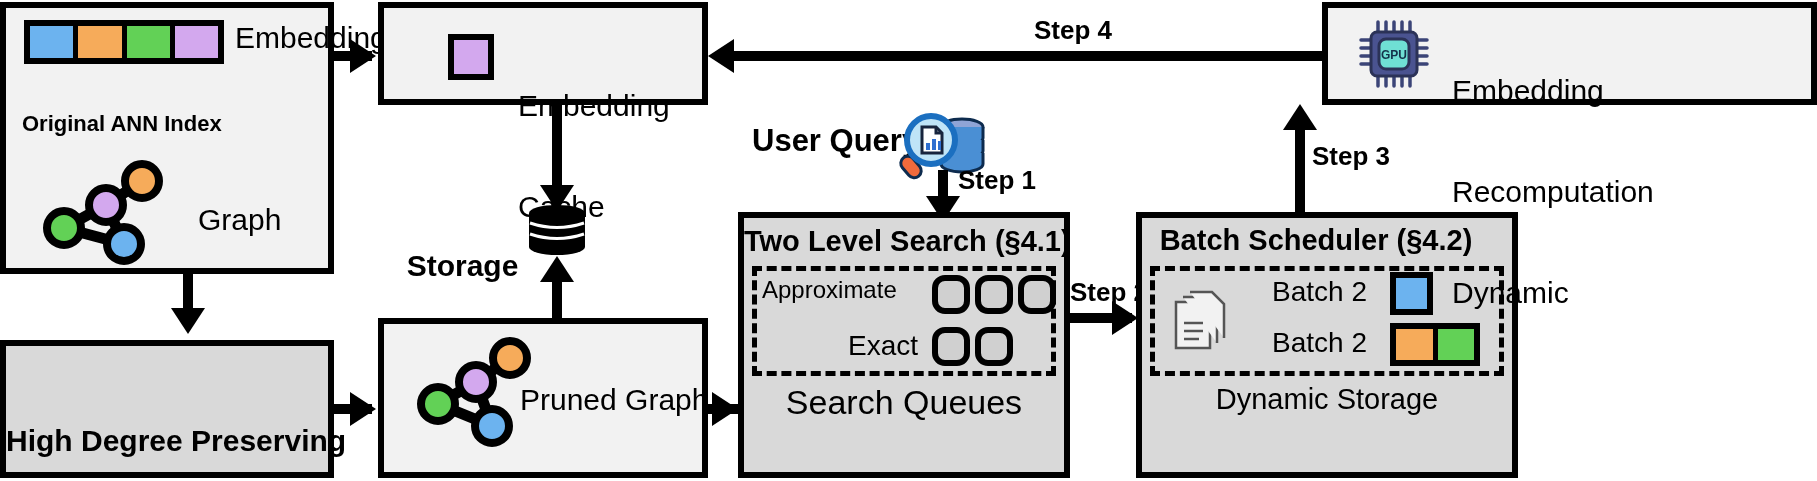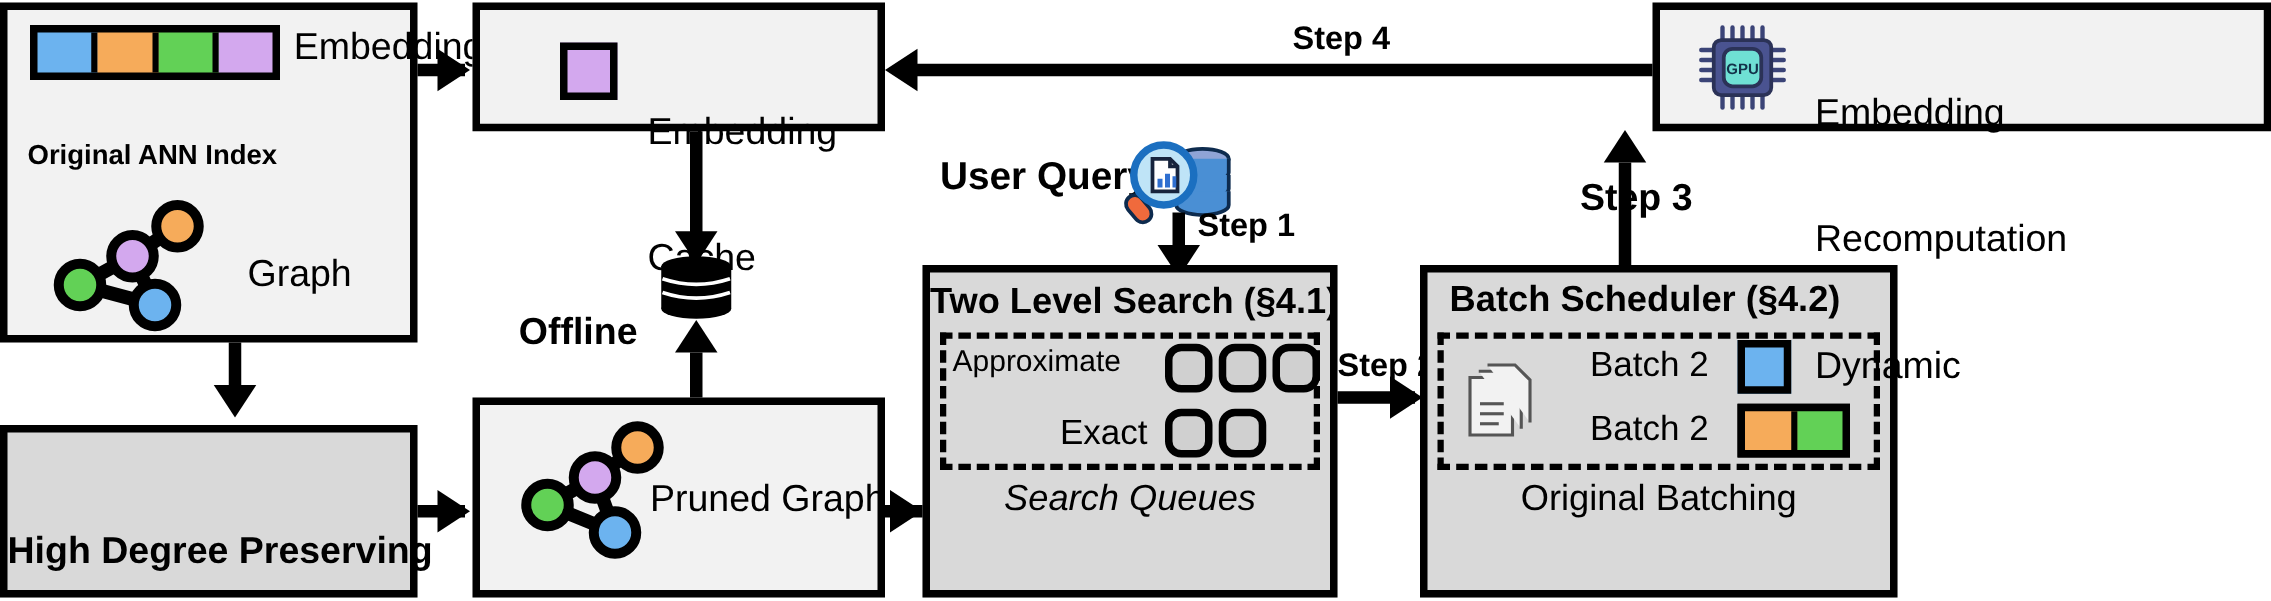--- a/index.html
+++ b/index.html
@@ -90,21 +90,20 @@
   <div class="chip" style="left:448px;top:34px;width:46px;height:46px;background:#d3a8ee;"></div>
   <div class="lbl" style="left:518px;top:22px;font-size:30px;">
     <div>Embedding</div>
     <div>Cache</div>
   </div>
 
   <div class="bar" style="left:552px;top:105px;width:10px;height:88px;"></div>
   <div class="tri tri-d" style="left:540px;top:185px;"></div>
 
   <div class="lbl bold ctr" style="left:400px;top:182px;width:125px;font-size:30px;">
-    <div>Offline</div>
     <div>Storage</div>
   </div>
   <div class="svgwrap" style="left:528px;top:205px;width:58px;height:50px;">
     <svg width="58" height="50" viewBox="0 0 58 50">
       <g fill="#000">
         <ellipse cx="29" cy="8" rx="28" ry="8"></ellipse>
         <rect x="1" y="8" width="56" height="34"></rect>
         <ellipse cx="29" cy="42" rx="28" ry="8"></ellipse>
       </g>
       <g stroke="#fff" stroke-width="3" fill="none">
@@ -178,21 +177,21 @@
     <div class="qslot" style="width:38px;height:39px;"></div>
     <div class="qslot" style="width:38px;height:39px;"></div>
   </div>
 
   <div class="lbl" style="left:848px;top:330px;font-size:28px;">Exact</div>
   <div class="qrow" style="left:932px;top:327px;">
     <div class="qslot" style="width:38px;height:39px;"></div>
     <div class="qslot" style="width:38px;height:39px;"></div>
   </div>
 
-  <div class="lbl ctr" style="left:744px;top:383px;width:320px;font-size:29px;font-style:italic;">Search Queues</div>
+  <div class="lbl ctr" style="left:744px;top:383px;width:320px;font-size:34px;">Search Queues</div>
 
   <div class="bar" style="left:1070px;top:313px;width:62px;height:10px;"></div>
   <div class="tri tri-r" style="left:1112px;top:301px;"></div>
   <div class="lbl bold" style="left:1070px;top:278px;font-size:26px;">Step 2</div>
 
   <div class="box gray" style="left:1136px;top:212px;width:382px;height:266px;"></div>
   <div class="lbl bold ctr" style="left:1142px;top:224px;width:348px;font-size:29px;">Batch Scheduler (§4.2)</div>
 
   <div class="dashed" style="left:1150px;top:266px;width:354px;height:110px;"></div>
 
@@ -213,25 +212,25 @@
 
   <div class="lbl" style="left:1272px;top:276px;font-size:28px;">Batch 2</div>
   <div class="chip" style="left:1390px;top:272px;width:43px;height:43px;background:#6cb3ef;"></div>
 
   <div class="lbl" style="left:1272px;top:327px;font-size:28px;">Batch 2</div>
   <div class="strip" style="left:1390px;top:323px;width:90px;height:43px;">
     <div class="sw" style="width:39px;background:#f6ab5a;"></div>
     <div class="sw" style="width:39px;background:#62d156;"></div>
   </div>
 
-  <div class="lbl ctr" style="left:1142px;top:383px;width:370px;font-size:29px;">Original Batching</div>
+  <div class="lbl ctr" style="left:1142px;top:383px;width:370px;font-size:29px;">Dynamic Storage</div>
 
   <div class="bar" style="left:1295px;top:130px;width:10px;height:82px;"></div>
   <div class="tri tri-u" style="left:1283px;top:104px;"></div>
-  <div class="lbl bold" style="left:1264px;top:142px;font-size:30px;">Step 3</div>
+  <div class="lbl bold" style="left:1312px;top:142px;font-size:26px;">Step 3</div>
 
   <div class="box" style="left:1322px;top:2px;width:495px;height:103px;"></div>
 
   <div class="svgwrap" style="left:1358px;top:20px;width:72px;height:68px;">
     <svg width="72" height="68" viewBox="0 0 72 68">
       <g stroke="#3b4477" stroke-width="3.5" stroke-linecap="round">
         <line x1="20" y1="2" x2="20" y2="12"></line>
         <line x1="28" y1="2" x2="28" y2="12"></line>
         <line x1="36" y1="2" x2="36" y2="12"></line>
         <line x1="44" y1="2" x2="44" y2="12"></line>

